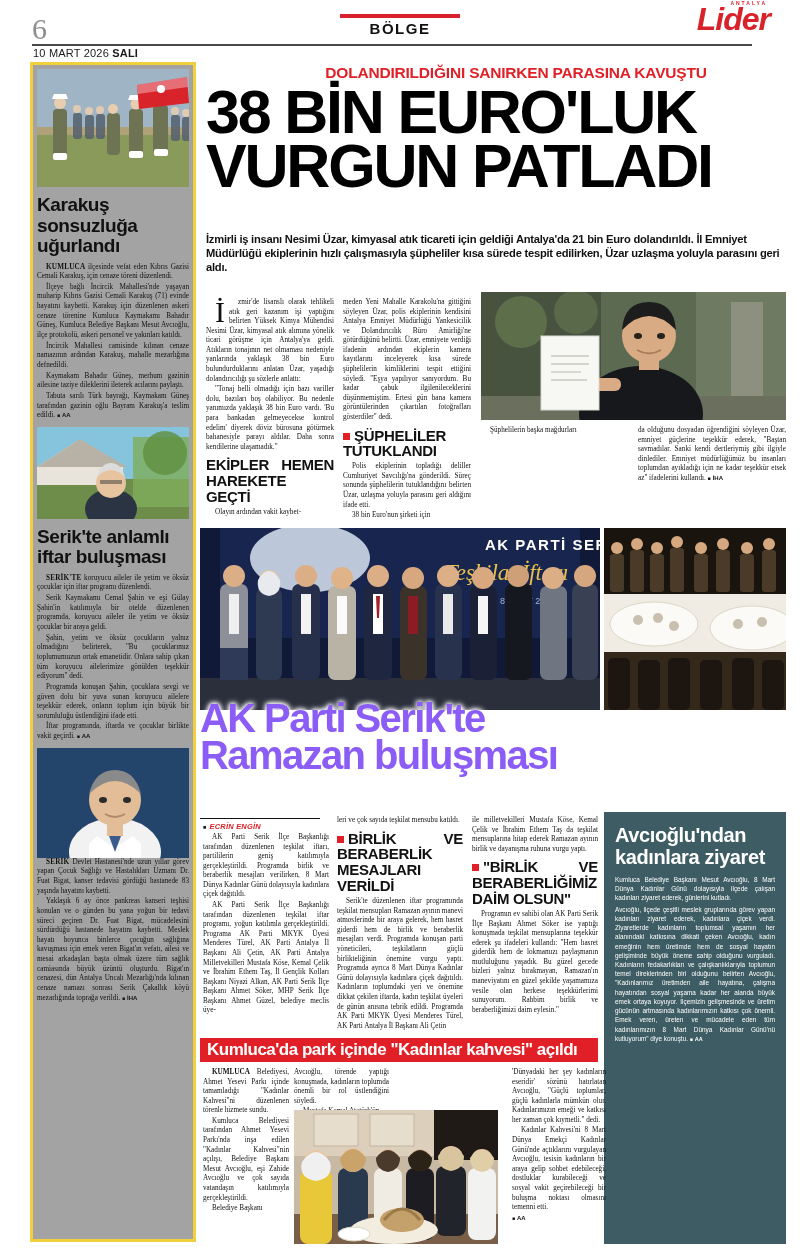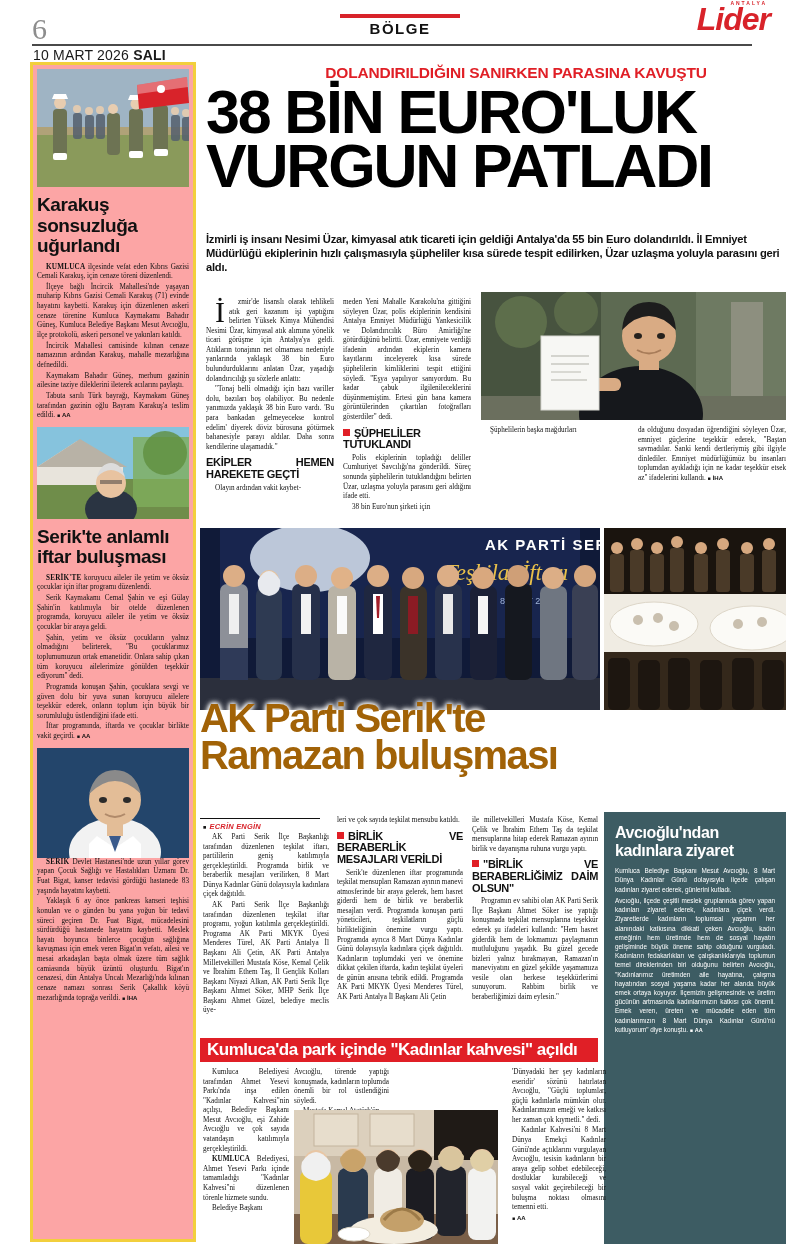--- a/index.html
+++ b/index.html
@@ -16,21 +16,21 @@
   .folio-num {
     position:absolute; left:32px; top:14px;
     font-family:"Liberation Serif", serif; font-size:30px; color:#8d8d8d;
     line-height:1;
   }
   .folio-rule {
     position:absolute; left:32px; top:44px; width:720px; height:2px; background:#4a4a4a;
   }
   .folio-date {
     position:absolute; left:33px; top:47px;
-    font-family:"Liberation Sans", sans-serif; font-size:14px; color:#1a1a1a;
+    font-family:"Liberation Sans", sans-serif; font-size:11px; color:#1a1a1a;
     letter-spacing:.2px;
   }
   .folio-date b { font-weight:700; }
   .section-wrap { position:absolute; left:0; top:14px; width:800px; text-align:center; }
   .section-bar { width:120px; height:4px; background:#d8232a; margin:0 auto 2px; }
   .section-name {
     font-family:"Liberation Sans", sans-serif; font-weight:700;
     font-size:15px; letter-spacing:1.5px; color:#111;
   }
   .brand { position:absolute; right:30px; top:0; text-align:right; }
@@ -39,21 +39,21 @@
     color:#d8232a; font-weight:700; margin-right:3px; display:block; text-align:right;
   }
   .brand-name {
     font-family:"Liberation Sans", sans-serif; font-weight:700; font-style:italic;
     font-size:32px; color:#d8232a; line-height:.85; letter-spacing:-1px;
   }
 
   
   .sidebar {
     position:absolute; left:30px; top:62px; width:166px; height:1180px;
-    border:3px solid #f2cf3c; background:#fca5a5; padding:4px;
+    border:3px solid #f2cf3c; background:#a3a3a3; padding:4px;
   }
   .sb-photo { width:100%; background:#b9c6cf; position:relative; overflow:hidden; }
   .sb-head {
     font-family:"Liberation Sans", sans-serif; font-weight:700;
     font-size:19px; line-height:1.08; color:#111; margin:8px 0 6px;
     letter-spacing:-.4px;
   }
   .sb-body {
     font-family:"Liberation Serif", serif; font-size:7.2px; line-height:1.34;
     text-align:justify; color:#111;
@@ -86,21 +86,21 @@
   .col-txt {
     font-family:"Liberation Serif", serif; font-size:7.2px; line-height:1.33;
     text-align:justify; color:#111;
   }
   .col-txt p { text-indent:9px; margin-bottom:1px; }
   .dropcap {
     float:left; font-family:"Liberation Serif", serif; font-size:30px;
     line-height:.78; font-weight:400; padding:2px 4px 0 0;
   }
   .sub-h {
-    font-family:"Liberation Sans", sans-serif; font-weight:700; font-size:11px;
+    font-family:"Liberation Sans", sans-serif; font-weight:700; font-size:15px;
     line-height:1.06; color:#111; margin:5px 0 3px; letter-spacing:-.3px;
   }
   .sub-h.redbox::before {
     content:""; display:inline-block; width:7px; height:7px; background:#e01f26;
     margin-right:4px; vertical-align:1px;
   }
   .col2 { position:absolute; left:343px; top:298px; width:128px; }
   .lead-photo {
     position:absolute; left:481px; top:292px; width:305px; height:128px;
     overflow:hidden; background:#4c5b50;
@@ -113,41 +113,41 @@
     position:absolute; left:200px; top:528px; width:400px; height:182px;
     overflow:hidden; background:#121a33;
   }
   .ak-photo2 {
     position:absolute; left:604px; top:528px; width:182px; height:182px;
     overflow:hidden; background:#2a2018;
   }
   .ak-head {
     position:absolute; left:200px; top:700px; width:420px;
     font-family:"Liberation Sans", sans-serif; font-weight:700;
-    font-size:40px; line-height:.92; color:#a16207; letter-spacing:-1.6px;
+    font-size:40px; line-height:.92; color:#8b5cf6; letter-spacing:-1.6px;
     text-shadow: 0 0 6px #fff, 0 0 6px #fff, 0 0 4px #fff;
   }
   .ak-byline {
     position:absolute; left:203px; top:822px; width:120px;
     font-family:"Liberation Sans", sans-serif; font-weight:700; font-style:italic;
     font-size:7.5px; color:#d8232a; letter-spacing:.2px;
   }
   .ak-byline::before { content:"\25A0"; color:#111; font-size:5.5px; margin-right:3px; font-style:normal; }
   .byline-rule { position:absolute; left:200px; top:818px; width:120px; height:1px; background:#111; }
   .ak-c1 { position:absolute; left:203px; top:833px; width:126px; }
   .ak-c2 { position:absolute; left:337px; top:816px; width:126px; }
   .ak-c3 { position:absolute; left:472px; top:816px; width:126px; }
 
   
   .teal {
     position:absolute; left:604px; top:812px; width:182px; height:432px;
     background:#3d5c63; color:#fff; padding:12px 11px;
   }
   .teal-head {
-    font-family:"Liberation Sans", sans-serif; font-weight:700; font-size:16px;
+    font-family:"Liberation Sans", sans-serif; font-weight:700; font-size:20px;
     line-height:1.1; letter-spacing:-.4px; margin-bottom:7px;
   }
   .teal-body {
     font-family:"Liberation Sans", sans-serif; font-size:6.4px; line-height:1.44;
     text-align:justify;
   }
   .teal-body p { margin-bottom:2px; }
   .teal .agency { font-size:5.5px; }
 
   
@@ -286,21 +286,21 @@
       <p class="lead"><span class="kicker">SERİK</span><span> Devlet Hastanesi'nde uzun yıllar görev yapan Çocuk Sağlığı ve Hastalıkları Uzmanı Dr. Fuat Bigat, kanser tedavisi gördüğü hastanede 83 yaşında hayatını kaybetti.</span></p>
       <p><span>Yaklaşık 6 ay önce pankreas kanseri teşhisi konulan ve o günden bu yana yoğun bir tedavi süreci geçiren Dr. Fuat Bigat, mücadelesini sürdürdüğü hastanede hayatını kaybetti. Meslek hayatı boyunca binlerce çocuğun sağlığına kavuşması için emek veren Bigat'ın vefatı, ailesi ve mesai arkadaşları başta olmak üzere tüm sağlık camiasında büyük üzüntü oluşturdu. Bigat'ın cenazesi, dün Antalya Uncalı Mezarlığı'nda kılınan cenaze namazı sonrası Serik Çakallık köyü mezarlığında toprağa verildi.</span> <span class="agency">İHA</span></p>
     </div>
   </div>
 
   <div class="lead-kicker">DOLANDIRILDIĞINI SANIRKEN PARASINA KAVUŞTU</div>
   <div class="lead-head">
     <div>38 BİN EURO'LUK</div>
     <div>VURGUN PATLADI</div>
   </div>
-  <div class="lead-sub">İzmirli iş insanı Nesimi Üzar, kimyasal atık ticareti için geldiği Antalya'da 55 bin Euro dolandırıldı. İl Emniyet Müdürlüğü ekiplerinin hızlı çalışmasıyla şüpheliler kısa sürede tespit edilirken, Üzar uzlaşma yoluyla parasını geri aldı.</div>
+  <div class="lead-sub">İzmirli iş insanı Nesimi Üzar, kimyasal atık ticareti için geldiği Antalya'da 21 bin Euro dolandırıldı. İl Emniyet Müdürlüğü ekiplerinin hızlı çalışmasıyla şüpheliler kısa sürede tespit edilirken, Üzar uzlaşma yoluyla parasını geri aldı.</div>
 
   <div class="dropcap-col col-txt">
     <p><span class="dropcap">İ</span><span>zmir'de lisanslı olarak tehlikeli atık geri kazanım işi yaptığını belirten Yüksek Kimya Mühendisi Nesimi Üzar, kimyasal atık alımına yönelik ticari görüşme için Antalya'ya geldi. Atıkların tonajının net olmaması nedeniyle yanlarında yaklaşık 38 bin Euro bulundurduklarını anlatan Üzar, yaşadığı dolandırıcılığı şu sözlerle anlattı:</span></p>
     <p>"Tonaj belli olmadığı için bazı variller dolu, bazıları boş olabiliyor. Bu nedenle yanımızda yaklaşık 38 bin Euro vardı. 'Bu para bankadan gelmeyecekse kontrol edelim' diyerek döviz bürosuna götürmek bahanesiyle parayı aldılar. Daha sonra kendilerine ulaşamadık."</p>
     <div class="sub-h">EKİPLER HEMEN HAREKETE GEÇTİ</div>
     <p>Olayın ardından vakit kaybet-</p>
   </div>
 
   <div class="col2 col-txt">
     <p style="text-indent:0">meden Yeni Mahalle Karakolu'na gittiğini söyleyen Üzar, polis ekiplerinin kendisini Antalya Emniyet Müdürlüğü Yankesicilik ve Dolandırıcılık Büro Amirliği'ne götürdüğünü belirtti. Üzar, emniyete verdiği ifadenin ardından ekiplerin kamera kayıtlarını inceleyerek kısa sürede şüphelilerin kimliklerini tespit ettiğini söyledi. "Eşya yapılıyor sanıyordum. Bu kadar çabuk ilgilenileceklerini düşünmemiştim. Ertesi gün bana kamera görüntülerinden çıkartılan fotoğrafları gösterdiler" dedi.</p>
@@ -487,22 +487,22 @@
     <div class="teal-head">Avcıoğlu'ndan kadınlara ziyaret</div>
     <div class="teal-body">
       <p>Kumluca Belediye Başkanı Mesut Avcıoğlu, 8 Mart Dünya Kadınlar Günü dolayısıyla ilçede çalışan kadınları ziyaret ederek, günlerini kutladı.</p>
       <p><span>Avcıoğlu, ilçede çeşitli meslek gruplarında görev yapan kadınları ziyaret ederek, kadınlara çiçek verdi. Ziyaretlerde kadınların toplumsal yaşamın her alanındaki katkısına dikkati çeken Avcıoğlu, kadın emeğinin hem üretimde hem de sosyal hayatın gelişiminde büyük öneme sahip olduğunu vurguladı. Kadınların fedakarlıkları ve çalışkanlıklarıyla toplumun temel direklerinden biri olduğunu belirten Avcıoğlu, "Kadınlarımız üretimden aile hayatına, çalışma hayatından sosyal yaşama kadar her alanda büyük emek ortaya koyuyor. İlçemizin gelişmesinde ve üretim gücünün artmasında kadınlarımızın katkısı çok önemli. Emek veren, üreten ve mücadele eden tüm kadınlarımızın 8 Mart Dünya Kadınlar Günü'nü kutluyorum" diye konuştu.</span> <span class="agency">AA</span></p>
     </div>
   </div>
 
   <div class="red-banner">Kumluca'da park içinde "Kadınlar kahvesi" açıldı</div>
 
   <div class="kv-c1 col-txt">
+    <p><span class="kicker" style="font-weight:700;font-variant:small-caps;">KUMLUCA</span><span> Belediyesi, Ahmet Yesevi Parkı içinde tamamladığı "Kadınlar Kahvesi"ni düzenlenen törenle hizmete sundu.</span></p>
     <p>Kumluca Belediyesi tarafından Ahmet Yesevi Parkı'nda inşa edilen "Kadınlar Kahvesi"nin açılışı, Belediye Başkanı Mesut Avcıoğlu, eşi Zahide Avcıoğlu ve çok sayıda vatandaşın katılımıyla gerçekleştirildi.</p>
-    <p><span class="kicker" style="font-weight:700;font-variant:small-caps;">KUMLUCA</span><span> Belediyesi, Ahmet Yesevi Parkı içinde tamamladığı "Kadınlar Kahvesi"ni düzenlenen törenle hizmete sundu.</span></p>
     <p>Belediye Başkanı</p>
   </div>
   <div class="kv-c2 col-txt">
     <p style="text-indent:0">Avcıoğlu, törende yaptığı konuşmada, kadınların toplumda önemli bir rol üstlendiğini söyledi.</p>
     <p>Mustafa Kemal Atatürk'ün,</p>
   </div>
   <div class="kv-c4 col-txt">
     <p style="text-indent:0">'Dünyadaki her şey kadınların eseridir' sözünü hatırlatan Avcıoğlu, "Güçlü toplumlar, güçlü kadınlarla mümkün olur. Kadınlarımızın emeği ve katkısı her zaman çok kıymetli." dedi.</p>
     <p><span>Kadınlar Kahvesi'ni 8 Mart Dünya Emekçi Kadınlar Günü'nde açtıklarını vurgulayan Avcıoğlu, tesisin kadınların bir araya gelip sohbet edebileceği, dostluklar kurabileceği ve sosyal vakit geçirebileceği bir buluşma noktası olmasını temenni etti.</span></p>
     <p style="text-indent:0"><span class="agency">AA</span></p>

